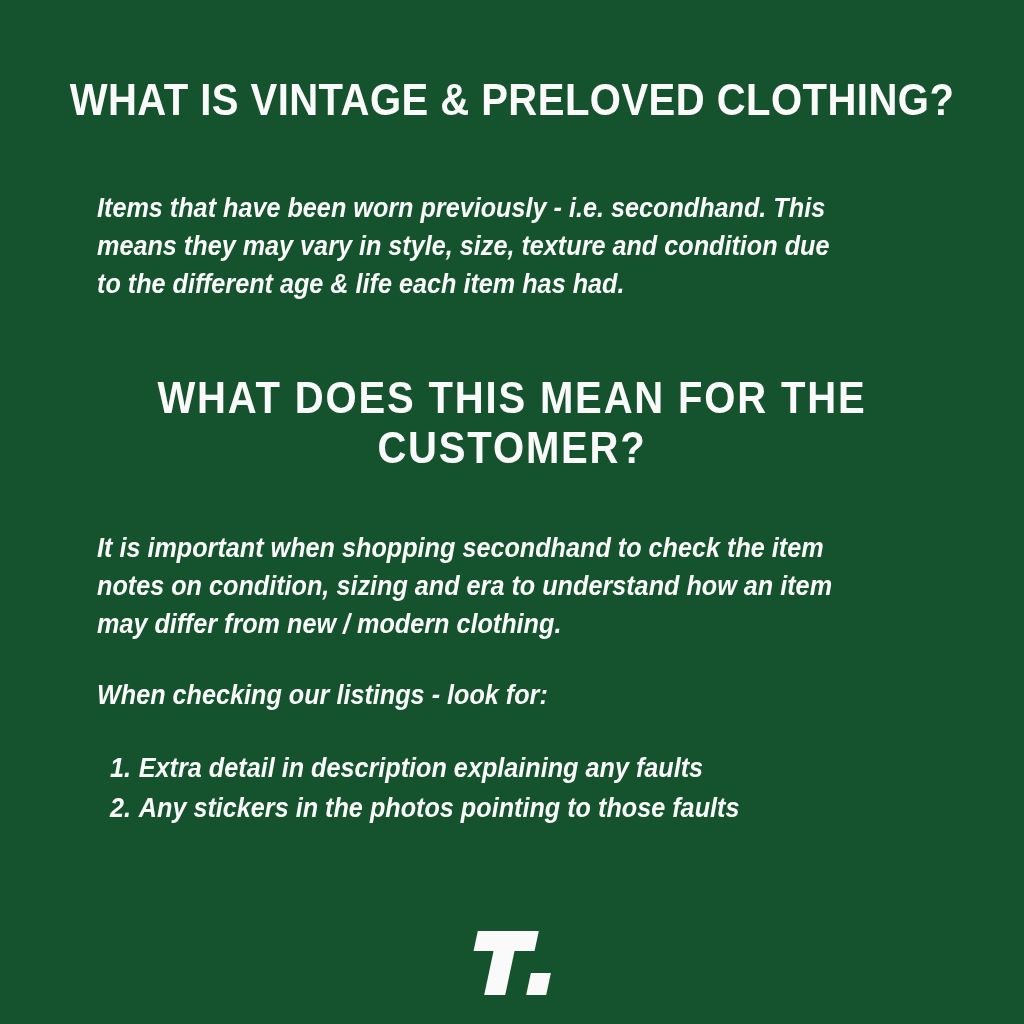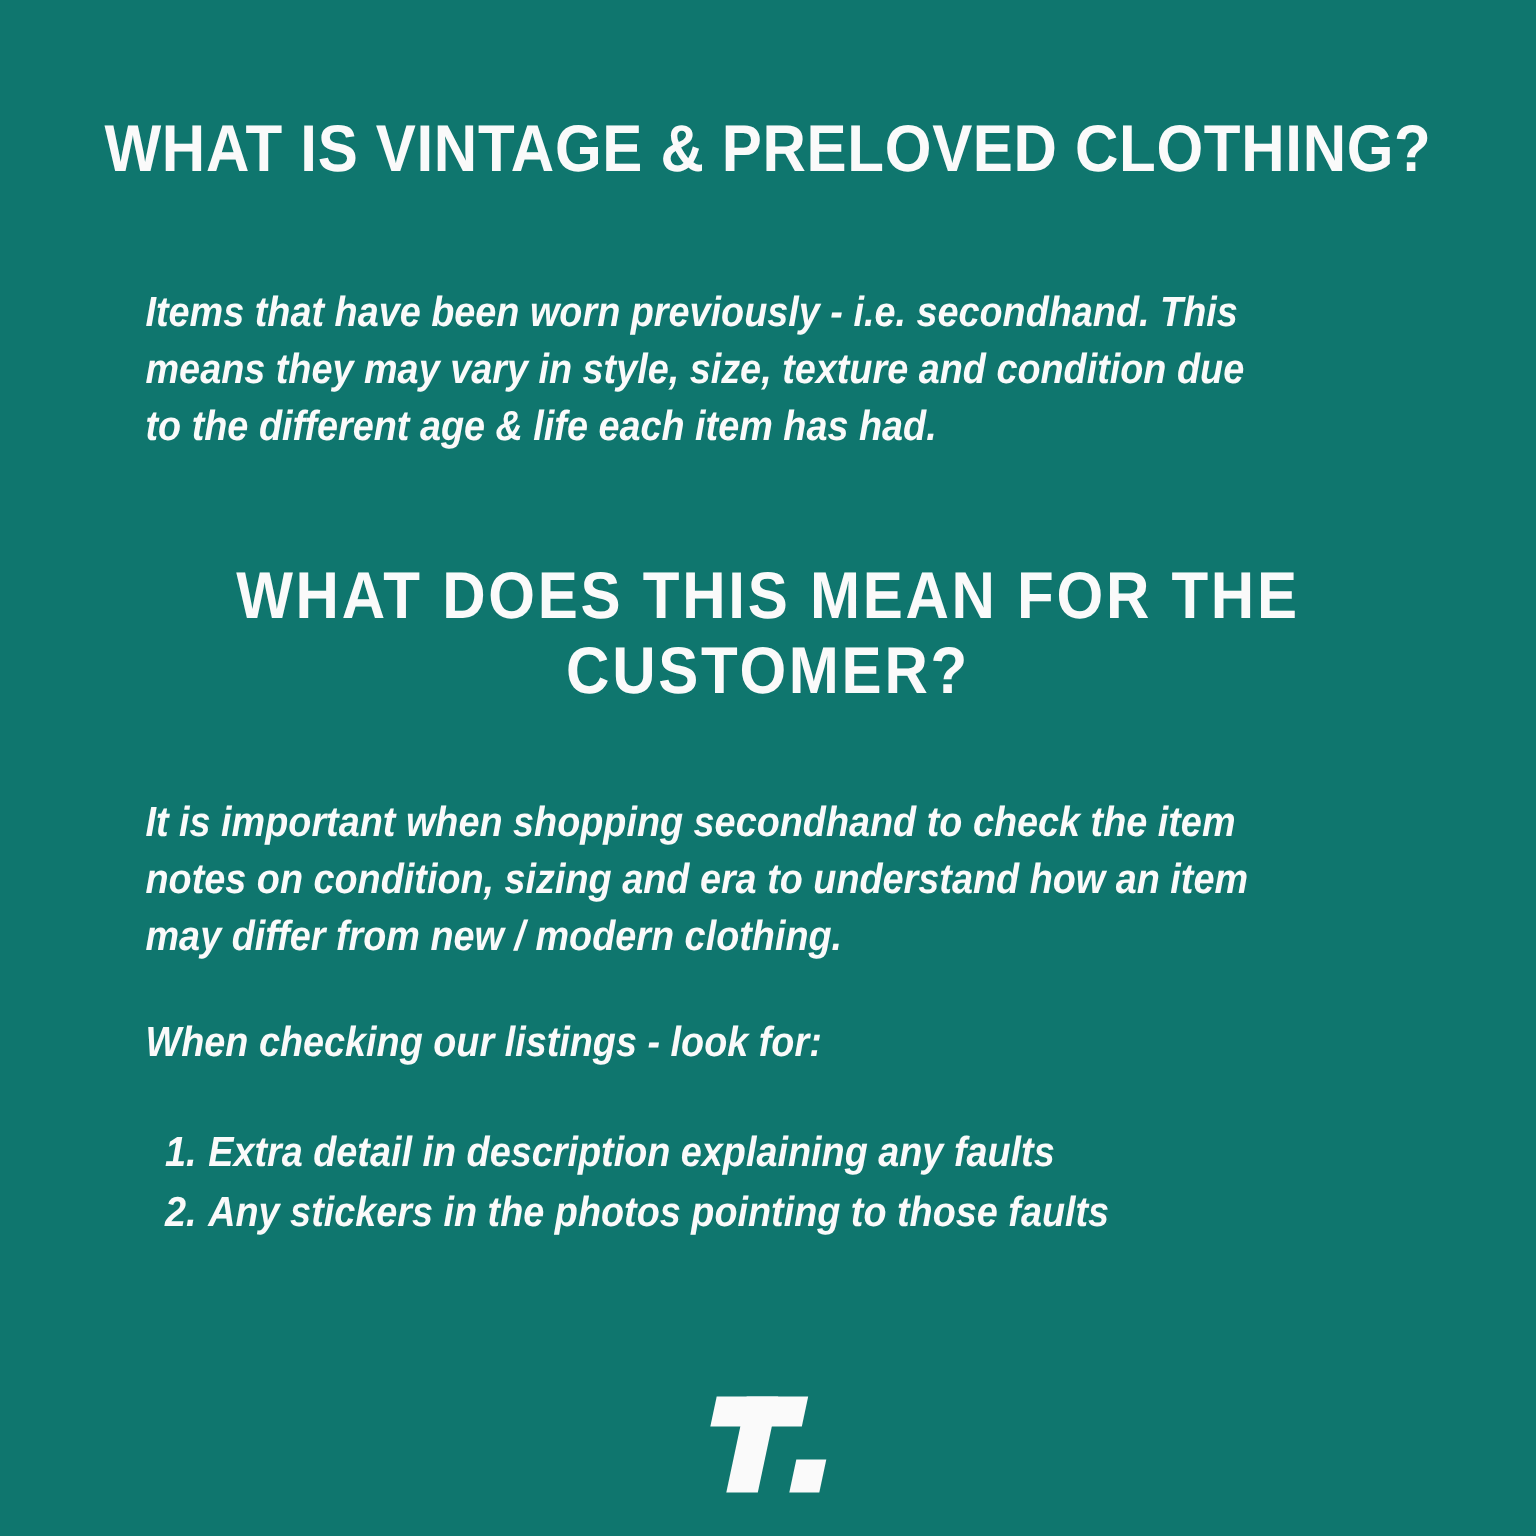--- a/index.html
+++ b/index.html
@@ -6,21 +6,21 @@
   body {
     width: 1024px; height: 1024px;
     background: #030303;
     font-family: "Liberation Sans", sans-serif;
     color: #fafafa;
     overflow: hidden;
   }
   .canvas {
     position: relative;
     width: 1024px; height: 1024px;
-    background: #0f766e;
+    background: #14532d;
   }
   .h1 {
     position: absolute;
     top: 76px; left: 0; width: 100%;
     text-align: center;
     font-size: 44px;
     line-height: 48px;
     font-weight: bold;
     letter-spacing: 0.5px;
     white-space: pre;

